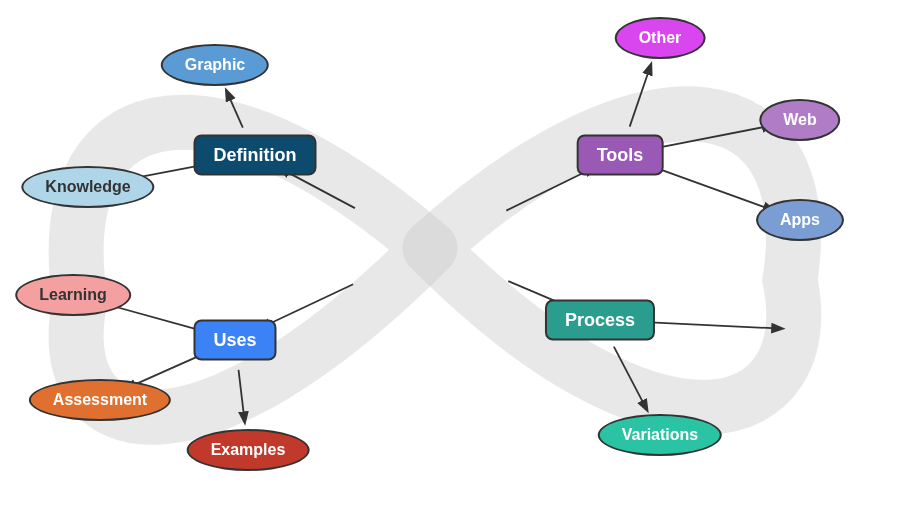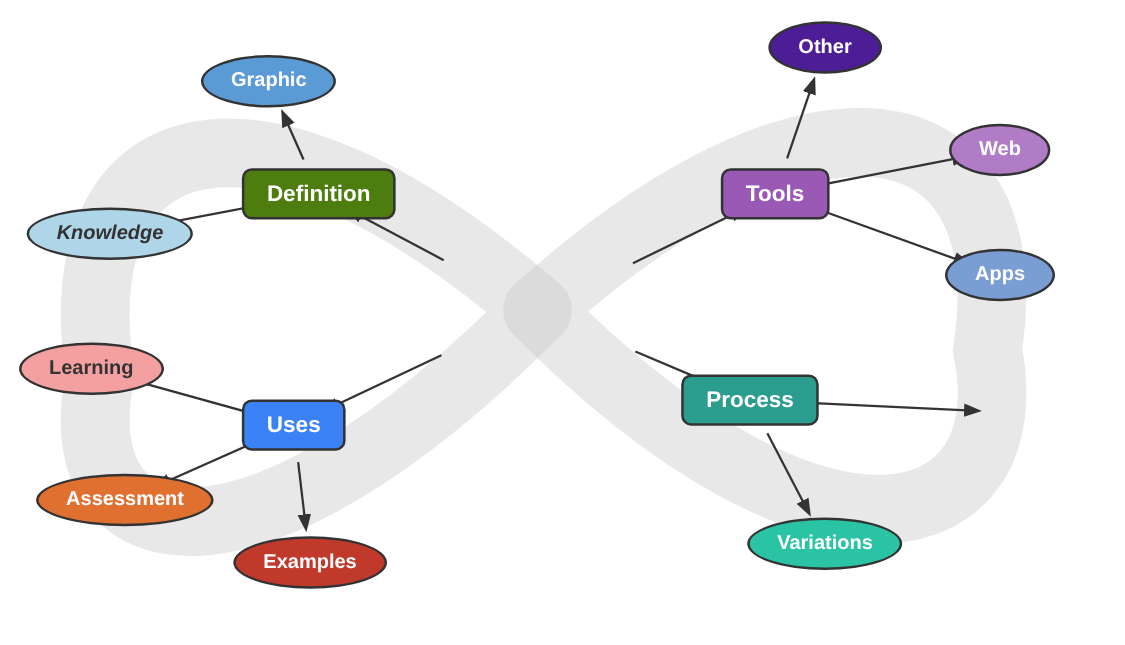--- a/index.html
+++ b/index.html
@@ -48,21 +48,21 @@
       font-size: 18px;
       border: 2px solid #333;
     }
     .node-oval {
       border-radius: 50%;
       padding: 10px 22px;
       font-size: 16px;
       border: 2px solid #333;
     }
     .node-definition {
-      background: #4d7c0f;
+      background: #0c4a6e;
       color: #fff;
       text-align: center;
     }
     .node-tools {
       background: #9b59b6;
       color: #fff;
     }
     .node-uses {
       background: #3b82f6;
       color: #fff;
@@ -73,21 +73,21 @@
     }
     .node-graphic {
       background: #5b9bd5;
       color: #fff;
     }
     .node-knowledge {
       background: #aed6e8;
       color: #333;
     }
     .node-other {
-      background: #4c1d95;
+      background: #d946ef;
       color: #fff;
     }
     .node-web {
       background: #b07cc6;
       color: #fff;
     }
     .node-apps {
       background: #7a9dd4;
       color: #fff;
     }
@@ -144,21 +144,21 @@
       <line x1="207.58565354139228" y1="352.18415398160346" x2="125.5867233613672" y2="388.62812295050344" stroke="#333333" stroke-width="1.8" marker-end="url(#arrowhead)"></line>
       <line x1="238.52095134559198" y1="369.79266523193206" x2="244.71377874411417" y2="422.19351245019675" stroke="#333333" stroke-width="1.8" marker-end="url(#arrowhead)"></line>
     </svg>
 
 
 <div class="node node-rect node-definition" id="node-definition" style="left: 255px; top: 155px;">Definition</div>
     <div class="node node-rect node-tools" id="node-tools" style="left: 620px; top: 155px;">Tools</div>
     <div class="node node-rect node-uses" id="node-uses" style="left: 235px; top: 340px;">Uses</div>
     <div class="node node-rect node-process" id="node-process" style="left: 600px; top: 320px;">Process</div>
     <div class="node node-oval node-graphic" id="node-graphic" style="left: 215px; top: 65px;">Graphic</div>
-    <div class="node node-oval node-knowledge" id="node-knowledge" style="left: 88px; top: 187px; font-style: italic;">Knowledge</div>
+    <div class="node node-oval node-knowledge" id="node-knowledge" style="left: 88px; top: 187px;">Knowledge</div>
     <div class="node node-oval node-other" id="node-other" style="left: 660px; top: 38px;">Other</div>
     <div class="node node-oval node-web" id="node-web" style="left: 800px; top: 120px;">Web</div>
     <div class="node node-oval node-apps" id="node-apps" style="left: 800px; top: 220px;">Apps</div>
     <div class="node node-oval node-variations" id="node-variations" style="left: 660px; top: 435px;">Variations</div>
     <div class="node node-oval node-learning" id="node-learning" style="left: 73px; top: 295px; text-align: center;">Learning</div>
     <div class="node node-oval node-assessment" id="node-assessment" style="left: 100px; top: 400px;">Assessment</div>
     <div class="node node-oval node-examples" id="node-examples" style="left: 248px; top: 450px;">Examples</div>
   </div>
 
 </body></html>

